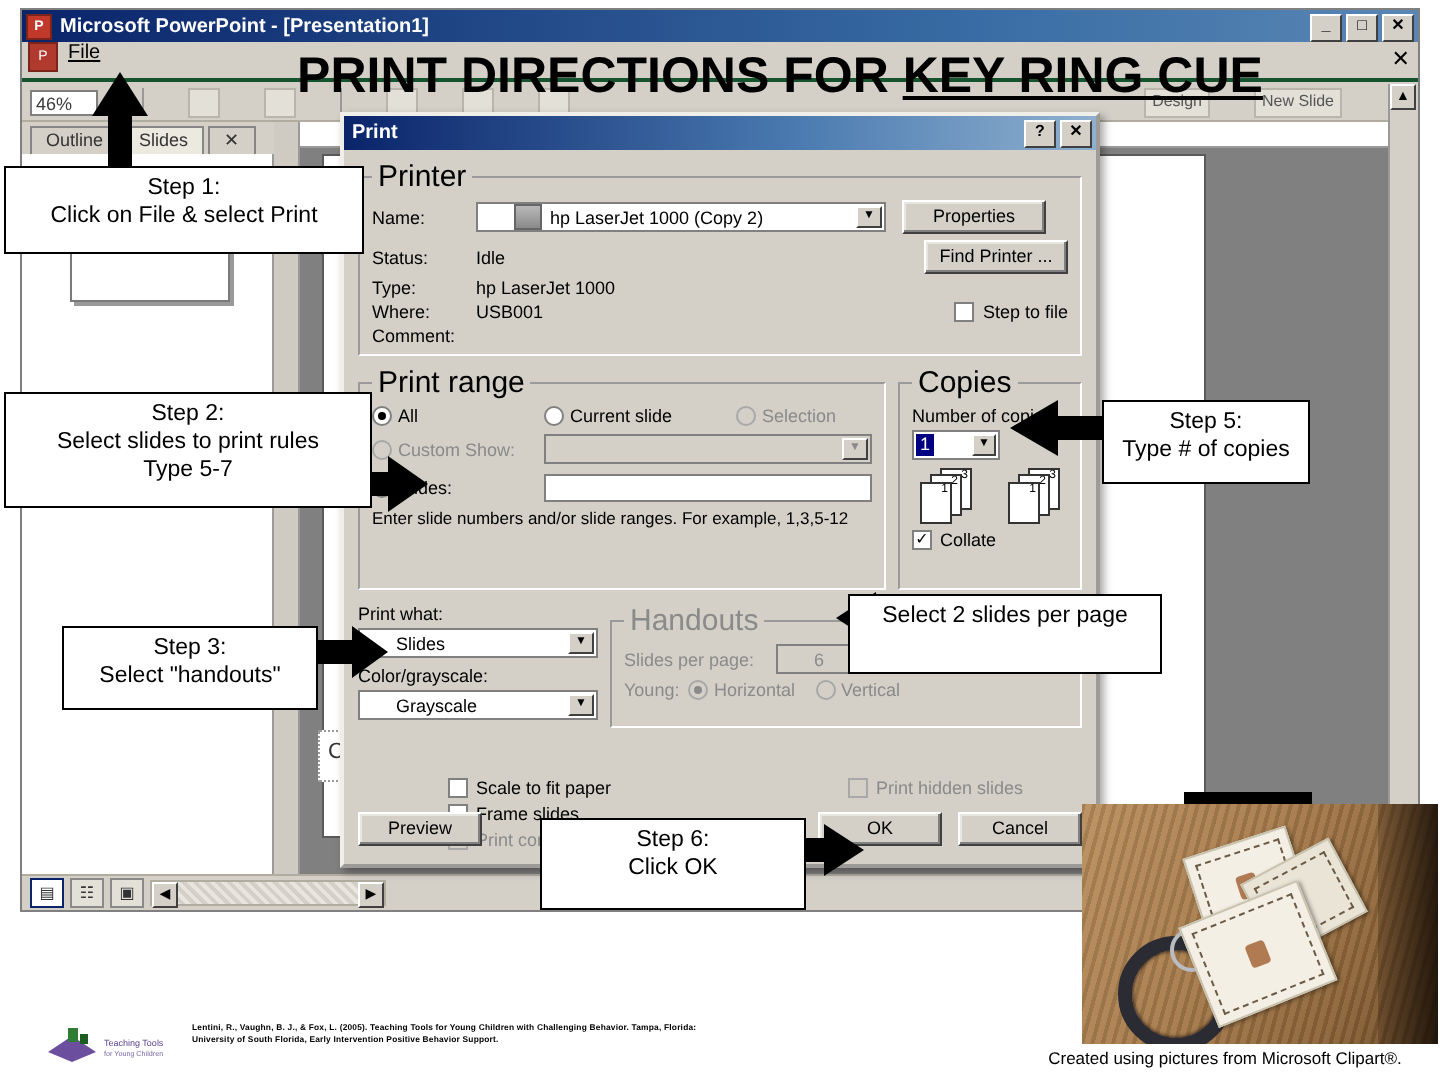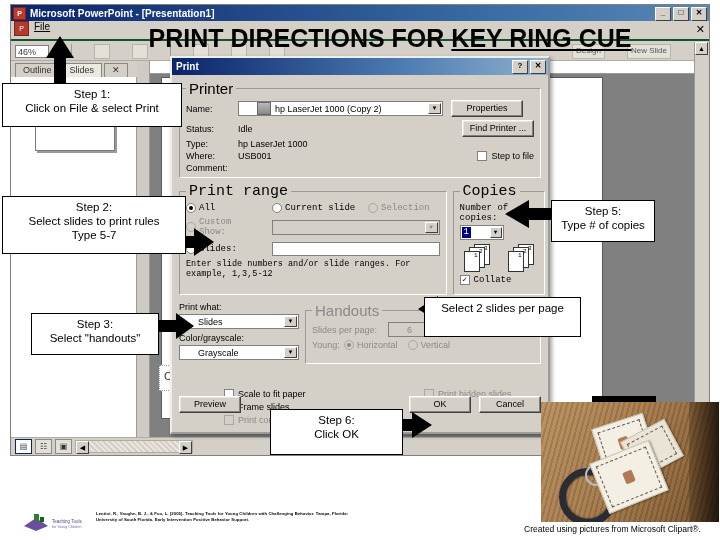--- a/index.html
+++ b/index.html
@@ -402,21 +402,21 @@
     background: #fff; border: 1px solid #333;
     font-size: 6px; text-align: right; padding-right: 1px;
     box-sizing: border-box;
   }
   .pg.p3 { left: 10px; top: 0; }
   .pg.p2 { left: 5px; top: 3px; }
   .pg.p1 { left: 0; top: 7px; }
 
   .hint { font-size: 8.5px; line-height: 10px; margin-top: 3px; }
   .footer-btns {
-    position: absolute; left: 7px; right: 7px; bottom: 17px;
+    position: absolute; left: 7px; right: 7px; bottom: 7px;
     display: flex; align-items: center;
   }
 
   
   .callout {
     position: absolute;
     background: #ffffff;
     border: 1px solid #000000;
     text-align: center;
     font-size: 11.5px;
@@ -629,21 +629,21 @@
             <span class="chk"></span>
             <span>Step to file</span>
           </span>
         </div>
         <div class="row">
           <span class="lbl">Comment:</span>
           <span></span>
         </div>
       </fieldset>
 
-      <div style="display:flex; gap:6px; align-items:stretch;font-family:Liberation Mono, monospace;">
+      <div style="display:flex; gap:6px; align-items:stretch;">
         <fieldset class="grp" style="width:250px; height:102px;">
           <legend>Print range</legend>
 
           <div class="row" style="margin-bottom:4px">
             <span class="opt" style="width:76px">
               <span class="radio on"></span>
               <span>All</span>
             </span>
             <span class="opt" style="width:86px">
               <span class="radio"></span>

